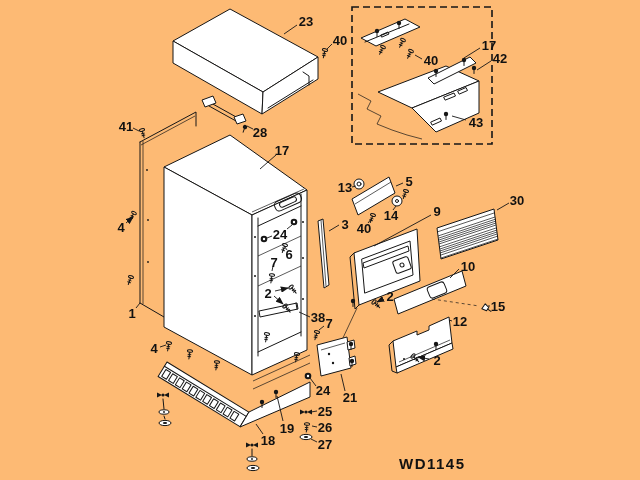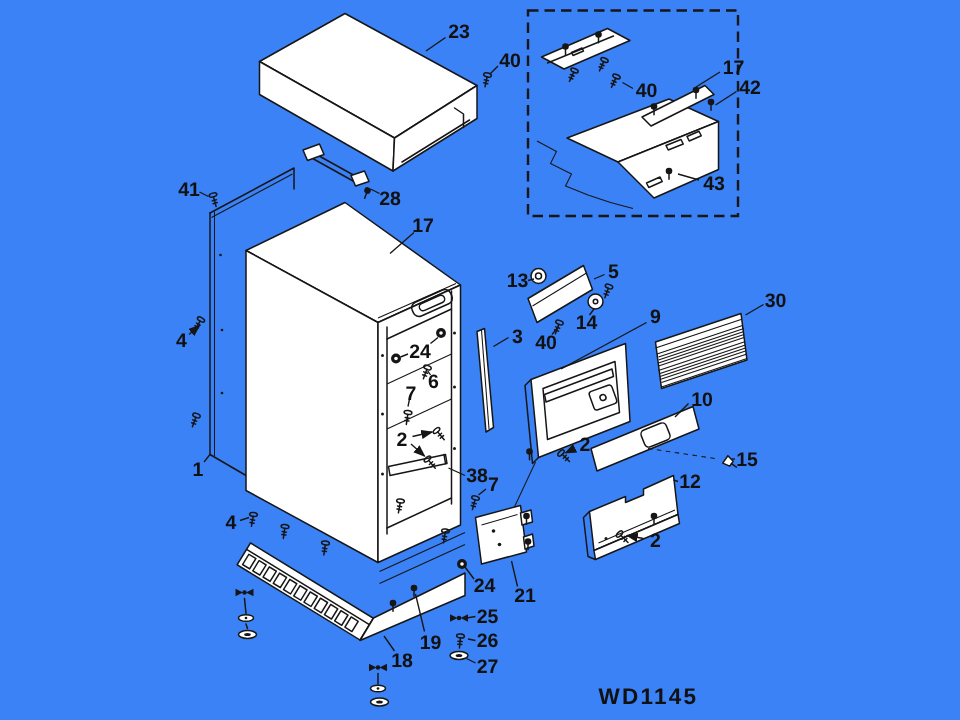--- a/index.html
+++ b/index.html
@@ -1,16 +1,16 @@
 <!DOCTYPE html>
 <html><head>
 <meta charset="utf-8">
 <style>
   html,body{margin:0;padding:0;background:#fff;}
-  .canvas{position:relative;width:640px;height:480px;background:#3b82f6;overflow:hidden;
+  .canvas{position:relative;width:640px;height:480px;background:#fdba74;overflow:hidden;
           font-family:"Liberation Sans",sans-serif;}
   svg{display:block;}
   .ln{stroke:#161616;stroke-width:1;fill:none;stroke-linejoin:round;stroke-linecap:round;}
   .lnw{stroke:#161616;stroke-width:1;fill:#fff;stroke-linejoin:round;}
   .thin{stroke:#161616;stroke-width:.7;fill:none;}
   .dk{fill:#161616;stroke:none;}
   .leader{stroke:#161616;stroke-width:.9;}
   .part-label{font:bold 13px "Liberation Sans",sans-serif;fill:#111;text-anchor:middle;}
   .figcode{font:bold 15px "Liberation Sans",sans-serif;letter-spacing:1.5px;fill:#111;}
   .dash{stroke-dasharray:3,3;}

